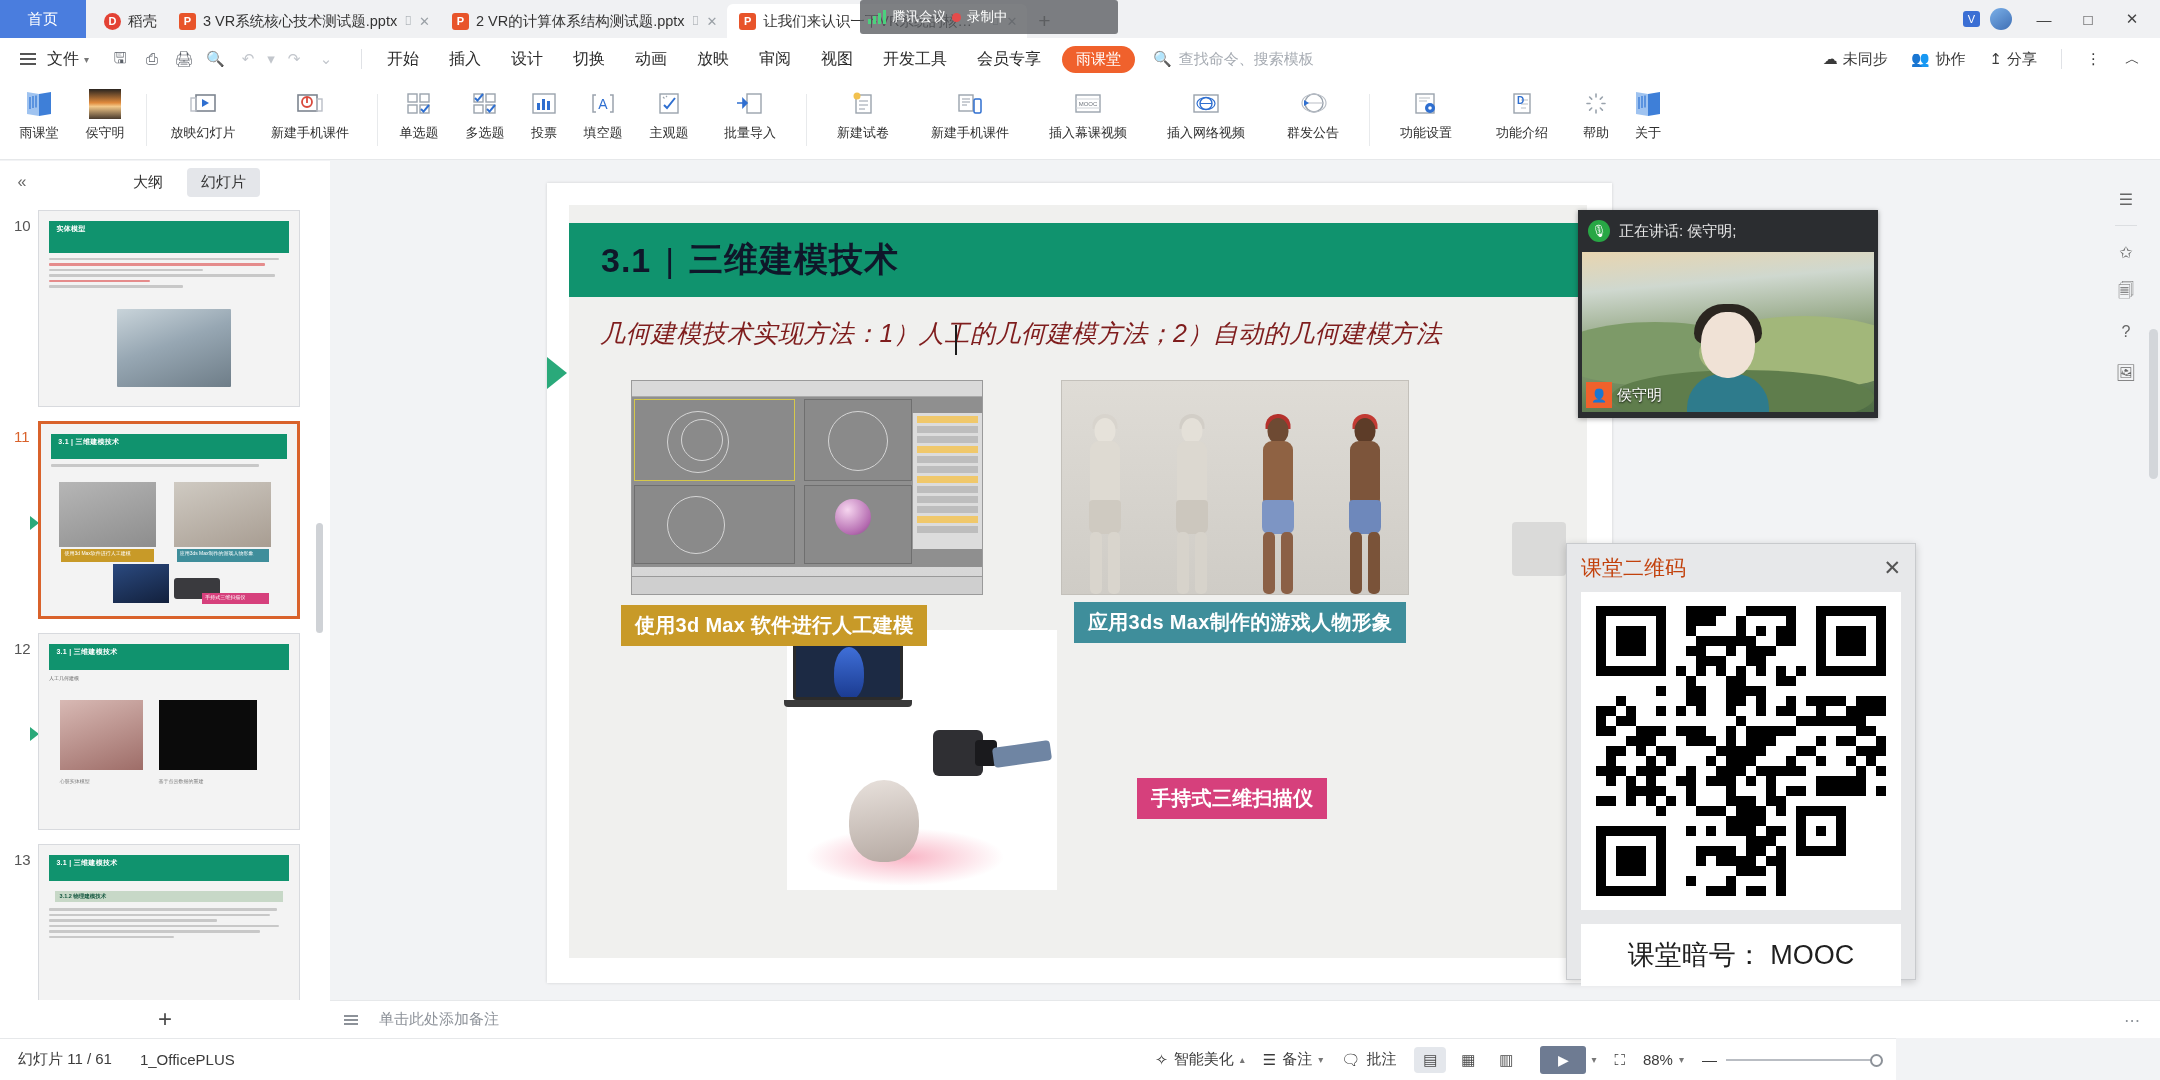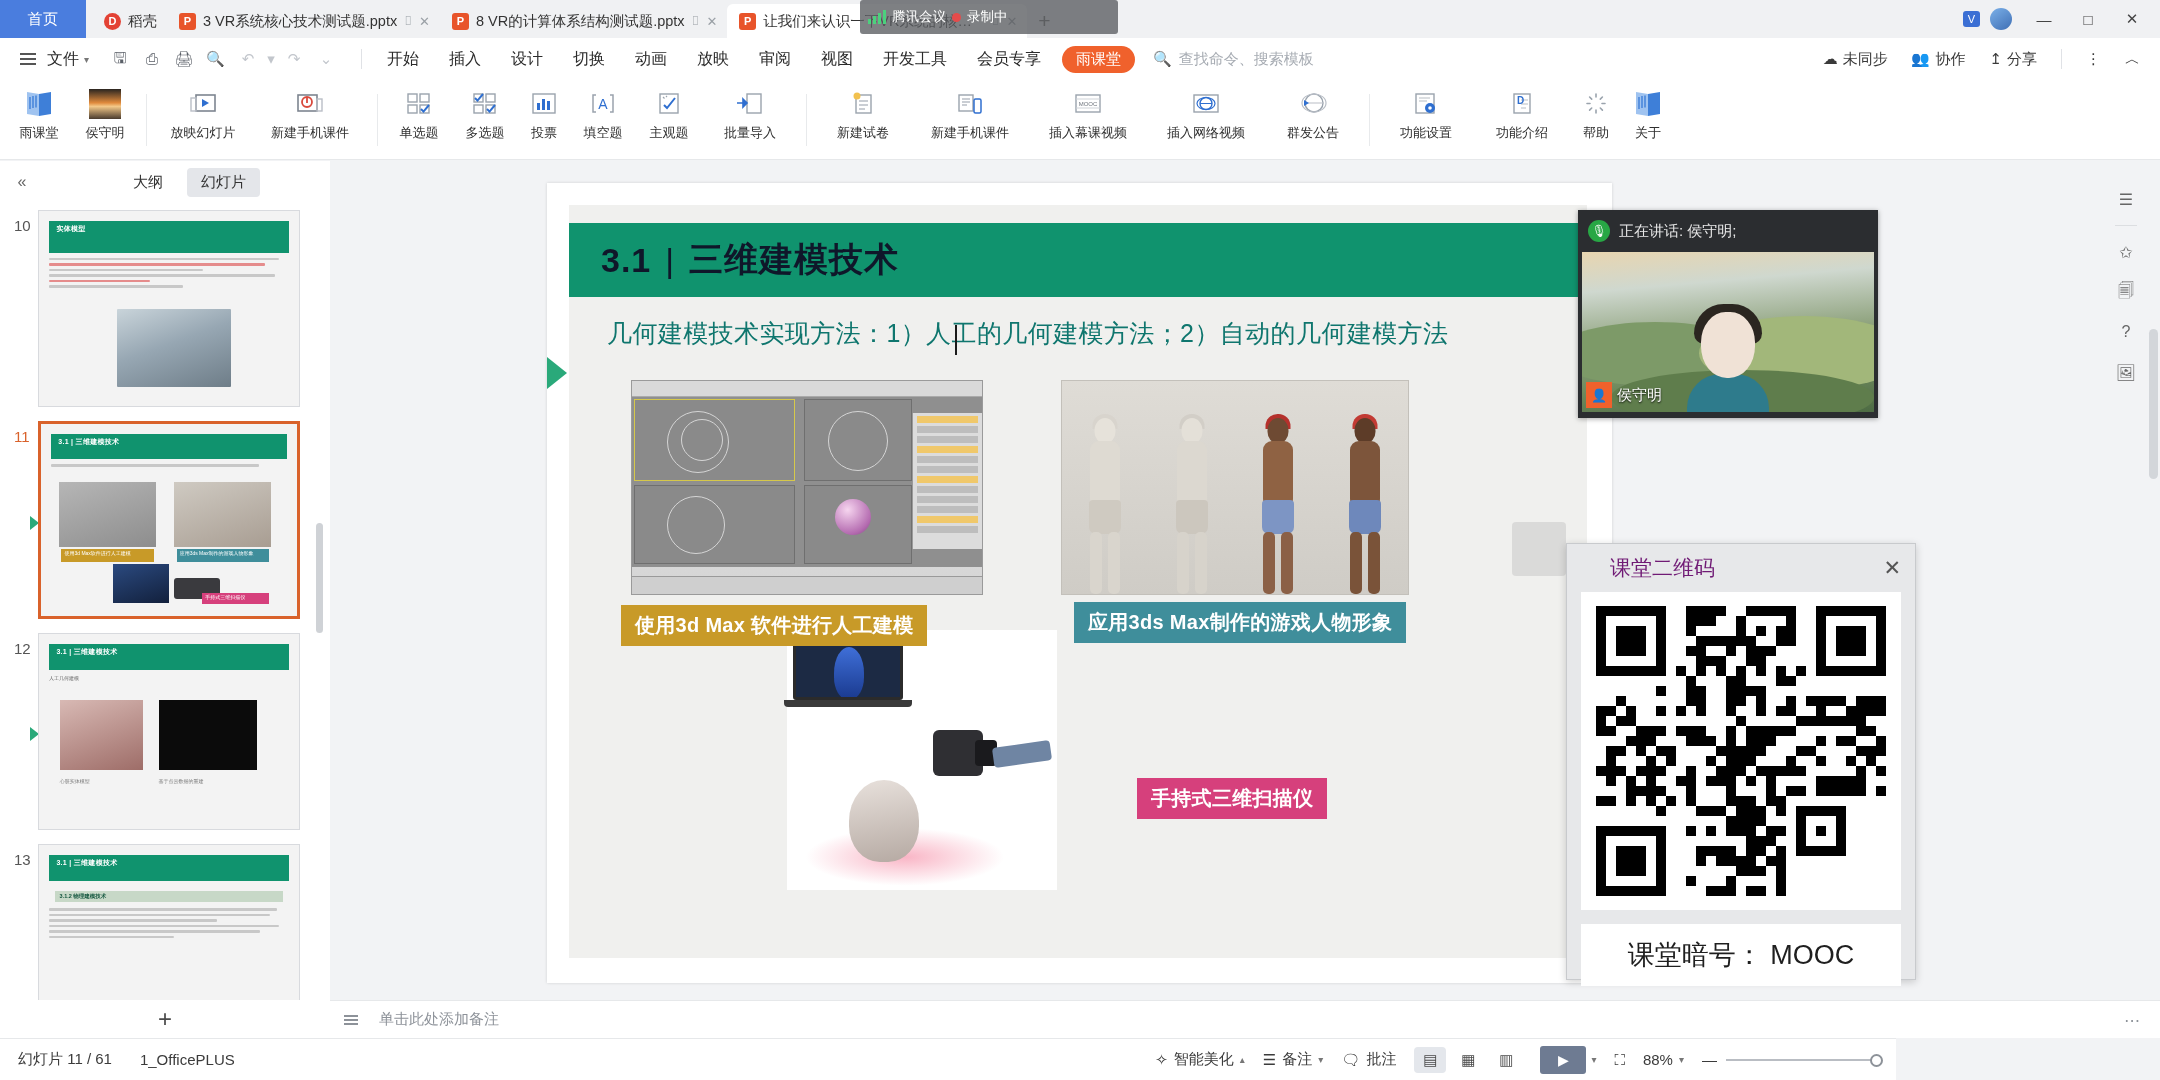--- a/index.html
+++ b/index.html
@@ -184,22 +184,23 @@
   }
   .slide-page { position: absolute; inset: 22px 25px 25px 22px; background: #f0f0ee; }
   .title-band {
     position: absolute; left: 0; top: 18px; width: 100%; height: 74px;
     background: #10936e; display: flex; align-items: center; padding-left: 32px;
   }
   .title-band .t {
     color: #0f172a; font-size: 34px; font-weight: bold; letter-spacing: 1px;
   }
   .subline {
-    position: absolute; left: 38px; top: 112px; font-size: 25px; color: #0f766e;
+    position: absolute; left: 31px; top: 112px; font-size: 25px; color: #7f1d1d;
     letter-spacing: .4px;
+    font-style: italic;
   }
   .textcaret {
     position: absolute; left: 386px; top: 120px; width: 2px; height: 30px;
     background: #1b1b1b;
   }
   .greenplay {
     position: absolute; left: -22px; top: 152px; width: 0; height: 0;
     border-left: 20px solid #2aa97a; border-top: 16px solid transparent;
     border-bottom: 16px solid transparent;
   }
@@ -375,21 +376,21 @@
   
   .qrpanel {
     position: absolute; right: 244px; bottom: 100px; width: 350px; height: 437px;
     background: #e7e8ea; border: 1px solid #c8cacd;
     box-shadow: 0 2px 8px rgba(0,0,0,.18);
   }
   .qr-head {
     height: 48px; display: flex; align-items: center; justify-content: space-between;
     padding: 0 14px;
   }
-  .qr-title { font-size: 21px; color: #701a75; margin-left: 29px; }
+  .qr-title { font-size: 21px; color: #c2410c; }
   .qr-close { font-size: 21px; color: #555; }
   .qr-box {
     margin: 0 14px; background: #fff; padding: 14px;
     display: flex; align-items: center; justify-content: center;
   }
   .qr-grid {
     width: 290px; height: 290px; display: grid; background: #fff;
     grid-template-columns: repeat(29, 1fr); grid-template-rows: repeat(29, 1fr);
   }
   .qr-grid i { background: #fff; }
@@ -481,21 +482,21 @@
 
     <div class="tab">
       <span class="ico-ppt">P</span>
       <span class="tab-title">3 VR系统核心技术测试题.pptx</span>
       <span class="tab-mini">⌷</span>
       <span class="tab-mini">✕</span>
     </div>
 
     <div class="tab">
       <span class="ico-ppt">P</span>
-      <span class="tab-title">8 VR的计算体系结构测试题.pptx</span>
+      <span class="tab-title">2 VR的计算体系结构测试题.pptx</span>
       <span class="tab-mini">⌷</span>
       <span class="tab-mini">✕</span>
     </div>
 
     <div class="tab active">
       <span class="ico-ppt">P</span>
       <span class="tab-title">让我们来认识一下VR系统的核心技术</span>
       <span class="tab-mini">⌷</span>
       <span class="tab-mini">✕</span>
     </div>

